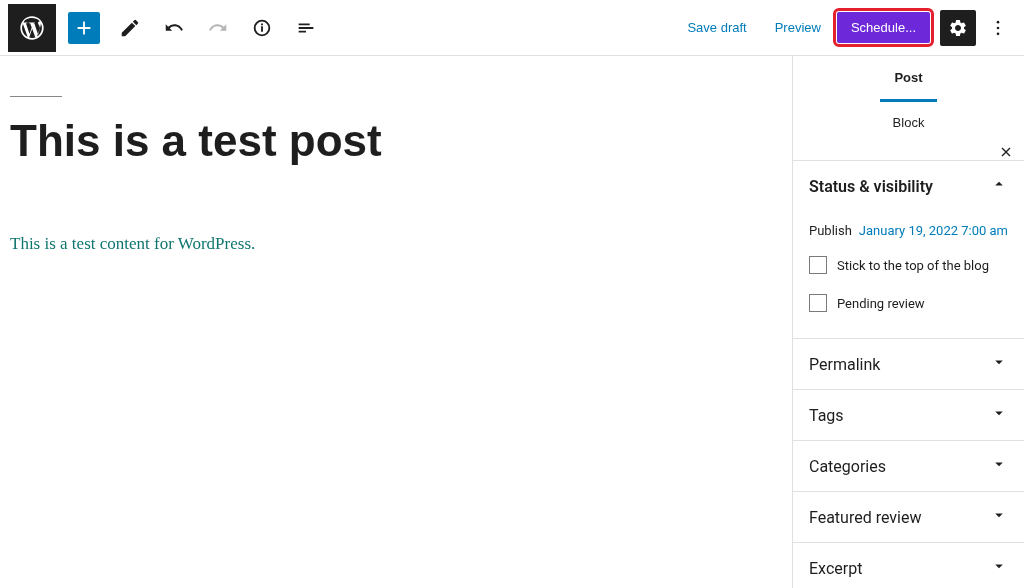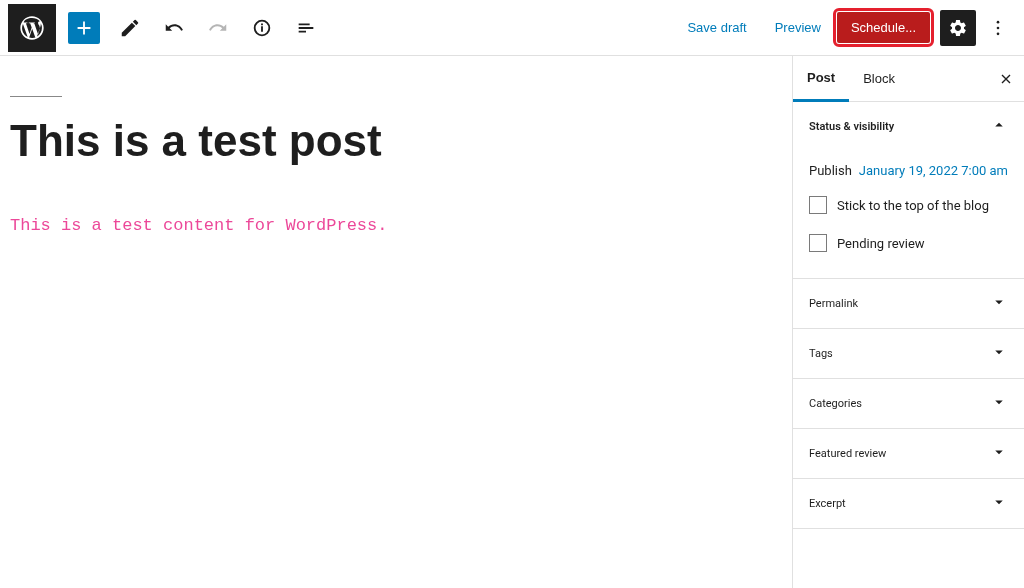--- a/index.html
+++ b/index.html
@@ -9,38 +9,38 @@
     .topbar-left { display: flex; align-items: center; gap: 0; }
     .topbar-right { display: flex; align-items: center; gap: 4px; }
     .wp-logo { width: 48px; height: 48px; background: #1e1e1e; display: flex; align-items: center; justify-content: center; margin-right: 12px; }
     .wp-logo svg { width: 28px; height: 28px; fill: #fff; }
     .icon-btn { width: 36px; height: 36px; display: flex; align-items: center; justify-content: center; background: transparent; border: none; cursor: pointer; border-radius: 2px; margin: 0 4px; }
     .icon-btn svg { width: 22px; height: 22px; fill: #1e1e1e; }
     .icon-btn.disabled svg { fill: #b5b5b5; }
     .add-btn { width: 32px; height: 32px; background: #007cba; border-radius: 2px; display: flex; align-items: center; justify-content: center; margin-right: 8px; cursor: pointer; }
     .add-btn svg { width: 22px; height: 22px; fill: #fff; }
     .link-btn { color: #007cba; background: transparent; border: none; cursor: pointer; font-size: 13px; padding: 8px 12px; }
-    .schedule-btn { background: #b91c1c; color: #fff; border: none; padding: 8px 14px; font-size: 13px; cursor: pointer; border-radius: 2px; outline: 3px solid #e5202e; outline-offset: 1px; }
+    .schedule-btn { background: #6d28d9; color: #fff; border: none; padding: 8px 14px; font-size: 13px; cursor: pointer; border-radius: 2px; outline: 3px solid #e5202e; outline-offset: 1px; }
     .settings-btn { width: 36px; height: 36px; background: #1e1e1e; display: flex; align-items: center; justify-content: center; border: none; cursor: pointer; border-radius: 2px; margin-left: 6px; }
     .settings-btn svg { width: 20px; height: 20px; fill: #fff; }
     .more-btn { width: 36px; height: 36px; display: flex; align-items: center; justify-content: center; background: transparent; border: none; cursor: pointer; }
     .more-btn svg { width: 20px; height: 20px; fill: #1e1e1e; }
     .body { flex: 1; display: flex; overflow: hidden; }
     .editor { flex: 1; padding: 40px 10px 10px 10px; overflow: auto; }
-    .title-block { margin-bottom: 48px; }
+    .title-block { margin-bottom: 66px; }
     .title-sep { border: none; border-top: 1px solid #888; width: 52px; margin-bottom: 18px; }
     .post-title { font-size: 44px; font-weight: 700; color: #1e1e1e; line-height: 1.2; font-family: -apple-system, "Segoe UI", sans-serif; }
-    .post-body { font-family: Liberation Mono, monospace; font-size: 17px; color: #ec4899; }
+    .post-body { font-family: Liberation Serif, serif; font-size: 17px; color: #0f766e; }
     .sidebar { width: 232px; border-left: 1px solid #e0e0e0; display: flex; flex-direction: column; overflow: auto; }
-    .tabs { display: flex; border-bottom: 1px solid #e0e0e0; position: relative; align-items: center; }
+    .tabs { display: flex; border-bottom: 1px solid #e0e0e0; position: relative; align-items: center; flex-direction: column; }
     .tab { padding: 14px 14px; font-size: 13px; cursor: pointer; color: #1e1e1e; border: none; background: transparent; }
     .tab.active { font-weight: 600; border-bottom: 3px solid #007cba; margin-bottom: -1px; }
     .tab-close { margin-left: auto; width: 36px; display: flex; justify-content: center; cursor: pointer; color: #1e1e1e; font-size: 18px; }
     .panel { border-bottom: 1px solid #e0e0e0; }
-    .panel-header { display: flex; justify-content: space-between; align-items: center; padding: 14px 16px; cursor: pointer; font-size: 11px; font-weight: 600; }
+    .panel-header { display: flex; justify-content: space-between; align-items: center; padding: 14px 16px; cursor: pointer; font-size: 16px; font-weight: 600; }
     .panel-header.collapsed { font-weight: 400; }
     .panel-body { padding: 4px 16px 16px; }
     .row { display: flex; justify-content: space-between; align-items: center; font-size: 13px; padding: 8px 0; }
     .row .label { color: #1e1e1e; }
     .row .value { color: #007cba; cursor: pointer; }
     .checkbox-row { display: flex; align-items: center; gap: 10px; padding: 10px 0; font-size: 13px; }
     .checkbox { width: 18px; height: 18px; border: 1.5px solid #7a7a7a; background: #fff; cursor: pointer; flex-shrink: 0; }
     .trash-btn { display: inline-block; color: #cc1818; border: 1px solid #cc1818; padding: 8px 12px; font-size: 13px; background: transparent; cursor: pointer; margin-top: 6px; border-radius: 2px; }
     .chev svg { width: 18px; height: 18px; fill: #1e1e1e; }
   </style>

